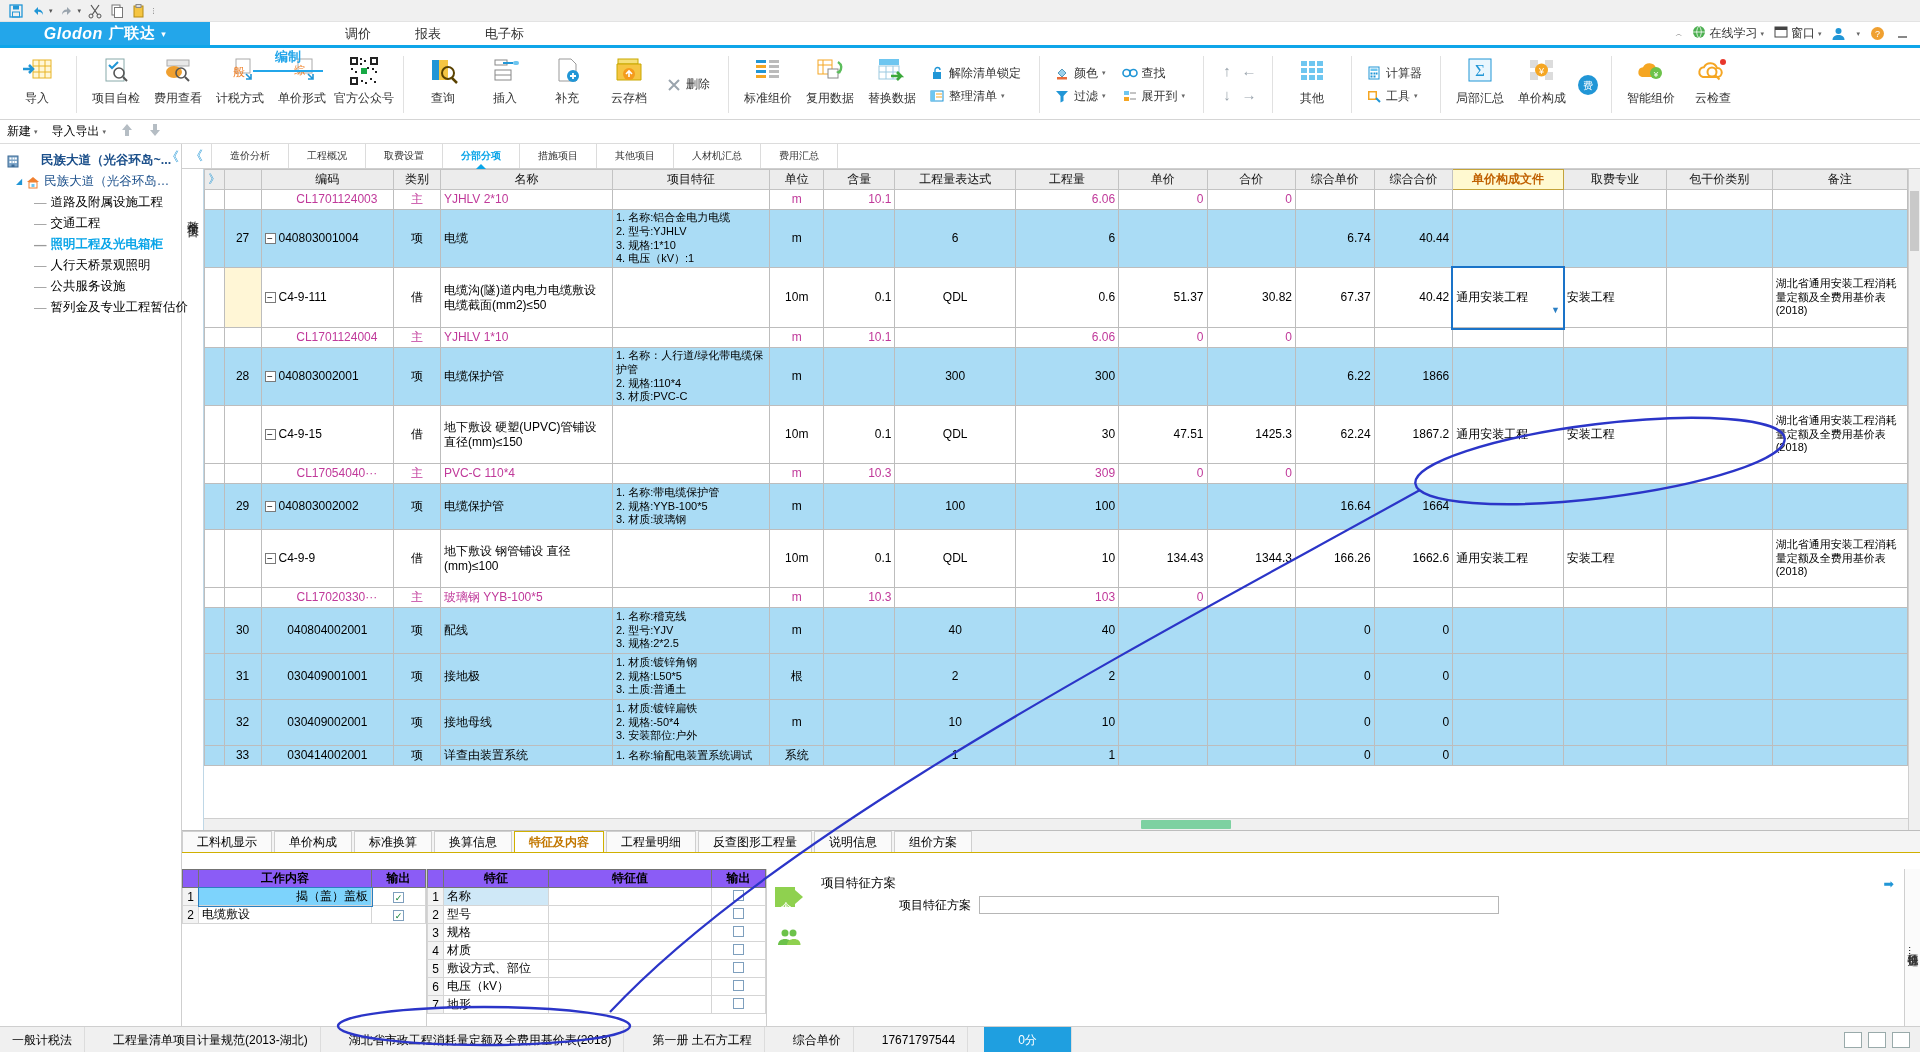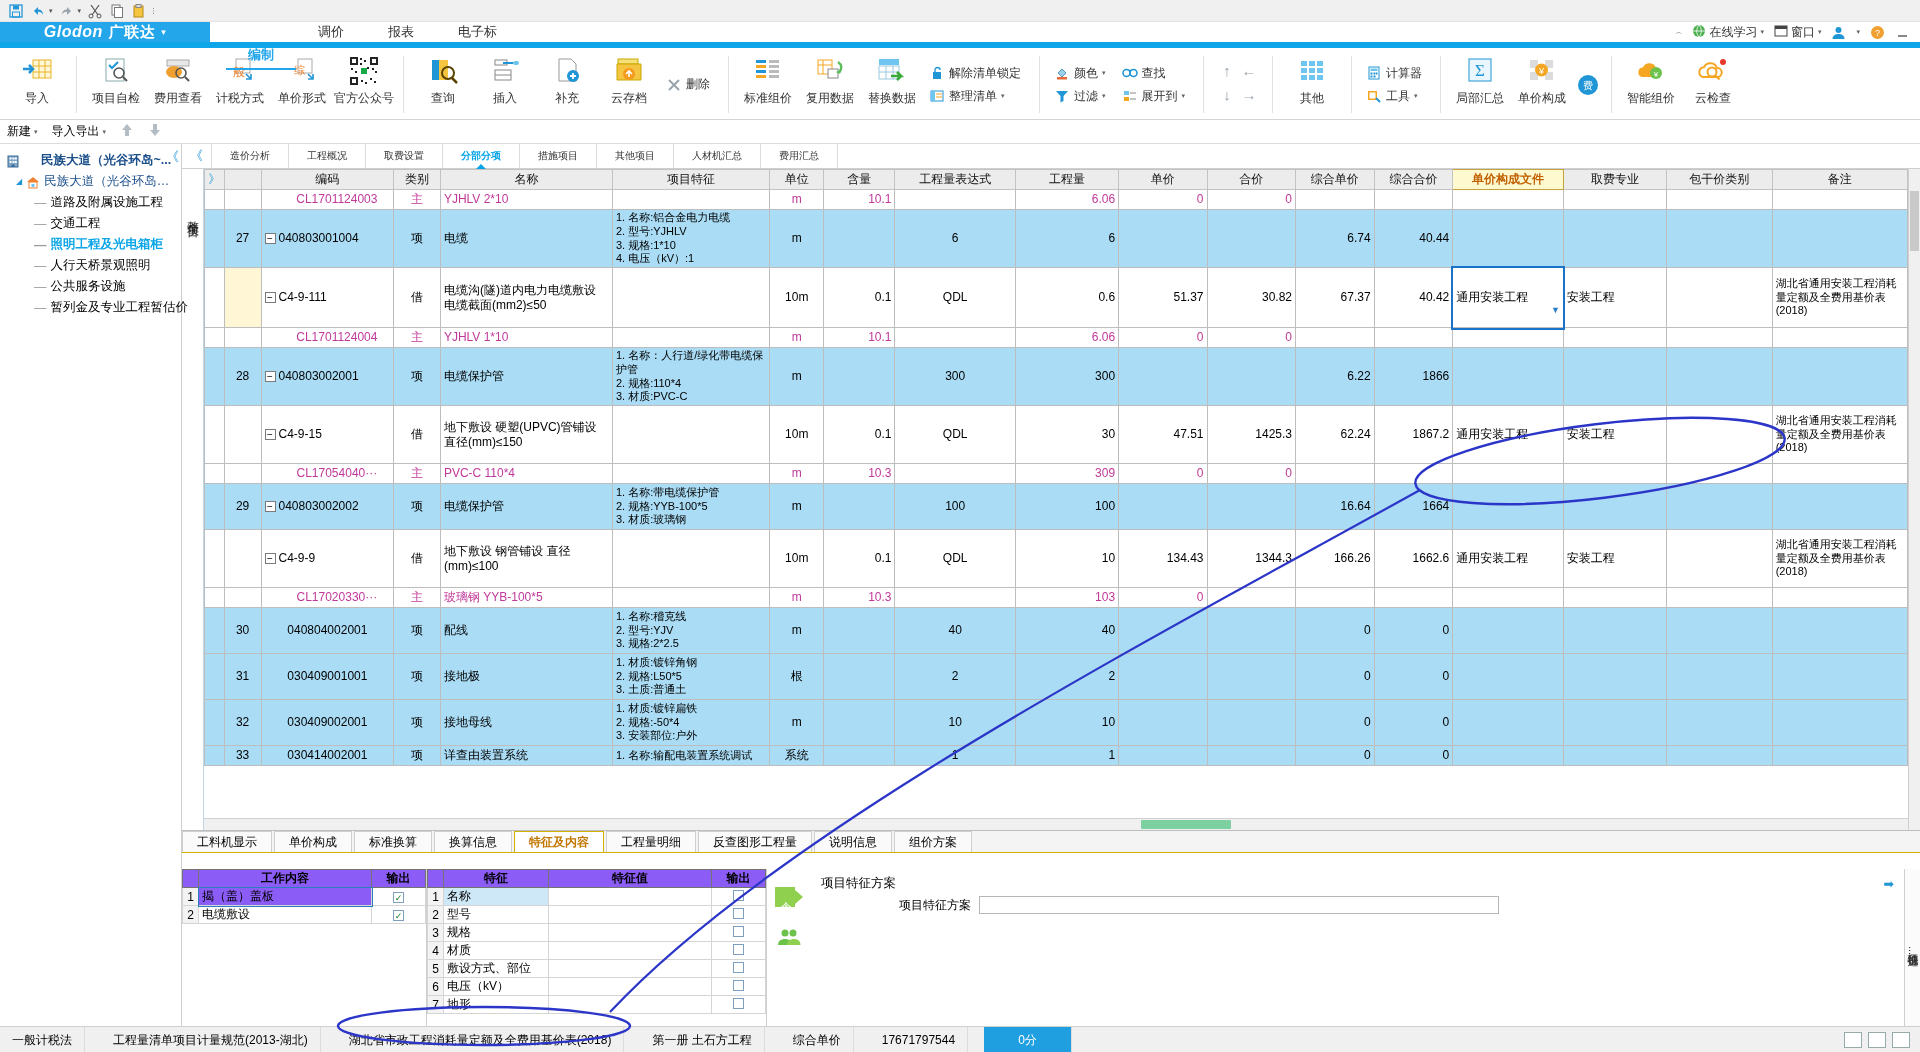--- a/index.html
+++ b/index.html
@@ -18,21 +18,21 @@
   .qat{ display:flex; align-items:center; gap:6px; padding-left:8px; }
   .qat-ico{ width:16px;height:16px;display:inline-block;position:relative;cursor:pointer;}
   .qat-caret{font-size:7px;color:#555;margin-left:-3px;}
   .title-text{
     position:absolute; left:0; right:0; text-align:center;
     font-size:12px; color:#222; pointer-events:none; white-space:nowrap;
   }
   
   .brandrow{
     height:26px; background:#fff; display:flex; align-items:stretch;
-    border-bottom:6px solid #0ea5e9; position:relative;
+    border-bottom:3px solid #0ea5e9; position:relative;gap:27px;
   }
   .brand{
     width:210px; background:#23a6ea; color:#fff; display:flex; align-items:center;
     justify-content:center; gap:6px; font-weight:bold; font-style:italic;
     font-size:16px; letter-spacing:.5px;
   }
   .brand .cn{ font-style:normal; font-size:15px;}
   .brand .dn{ font-size:9px; font-style:normal;}
   .menus{ display:flex; align-items:center; gap:0px; margin-left:16px;}
   .menu{
@@ -1169,21 +1169,21 @@
                 <col style="width:54px">
               </colgroup>
             <tbody>
                 <tr>
               <th></th>
               <th>工作内容</th>
               <th>输出</th>
             </tr>
             <tr>
               <td class="idx">1</td>
-              <td style="outline:1px solid #2a7fbf;background:#8b5cf6;"><span>揭（盖）盖板</span></td>
+              <td style="outline:1px solid #2a7fbf;background:#7dd3fc;text-align:right;"><span>揭（盖）盖板</span></td>
               <td style="text-align:center"><span class="chk">✓</span></td>
             </tr>
             <tr>
               <td class="idx">2</td>
               <td>电缆敷设</td>
               <td style="text-align:center"><span class="chk">✓</span></td>
             </tr>
           </tbody>
             </table>
         </div>

